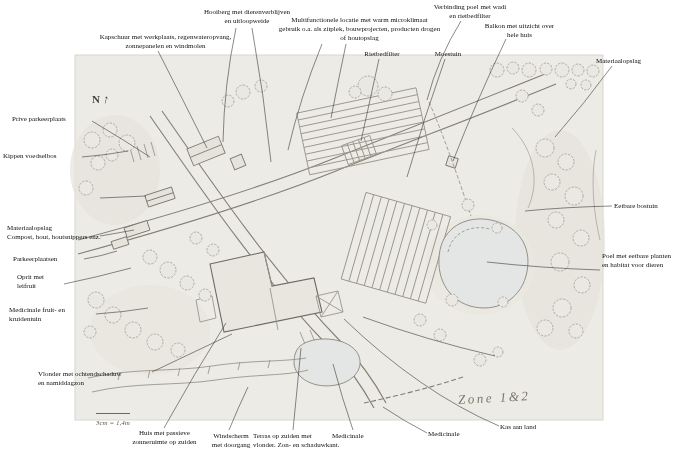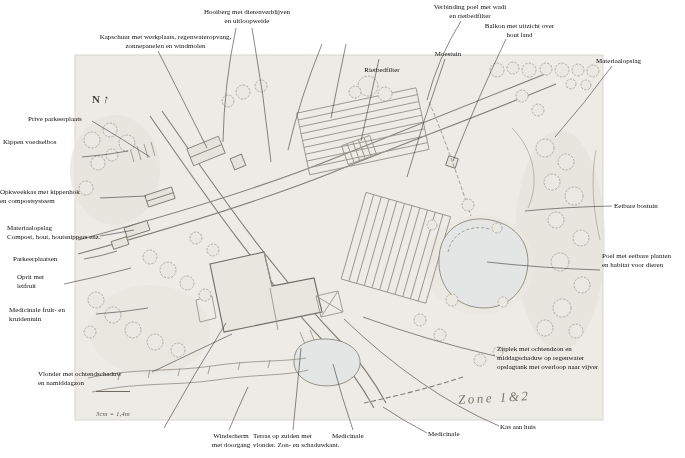--- a/index.html
+++ b/index.html
@@ -18,22 +18,22 @@
   .water { fill:#e3e6e4; stroke:#8b877d; stroke-width:.9; }
   .leader { stroke:#2b2b2b; stroke-width:.55; fill:none; }
   .label {
     position:absolute; font-size:7px; line-height:1.3;
     white-space:pre-line; color:#111;
   }
   .center { text-align:center; }
   .north { position:absolute; left:92px; top:92px; font-size:11px; font-weight:bold; color:#4a453d; }
   .north .arrow { display:inline-block; transform:rotate(14deg); font-size:12px; font-weight:normal; }
   .scale-note {
-    position:absolute; left:96px; top:391px; font-size:7px; font-style:italic;
-    color:#5f5a50; border-top:1px solid #6d675c; padding-top:18px;
+    position:absolute; left:96px; top:413px; font-size:7px; font-style:italic;
+    color:#5f5a50; border-top:1px solid #6d675c; padding-top:5px;
   }
   .zone-note {
     position:absolute; left:458px; top:390px; font-size:13px; letter-spacing:2.5px;
     font-style:italic; color:#7c7668; transform:rotate(-3deg);
   }
 </style>
 </head>
 <body>
 
 <div class="stage">
@@ -183,48 +183,48 @@
       <path class="leader" d="M612,206 Q566,207 525,211"></path>
     </g>
   </svg>
 
   <div class="label center" style="left:192px;top:8px;width:110px">Hooiberg met dierenverblijven
 en uitloopweide</div>
   <div class="label center" style="left:420px;top:3px;width:100px">Verbinding poel met wadi
 en rietbedfilter</div>
   <div class="label center" style="left:88px;top:33px;width:155px">Kapschuur met werkplaats, regenwateropvang,
 zonnepanelen en windmolen</div>
-  <div class="label center" style="left:352px;top:66px;width:60px">Rietbedfilter</div>
+  <div class="label center" style="left:262px;top:16px;width:195px">Multifunctionele locatie met warm microklimaat
+gebruik o.a. als zitplek, bouwprojecten, producten drogen
+of houtopslag</div>
+  <div class="label center" style="left:352px;top:50px;width:60px">Rietbedfilter</div>
   <div class="label center" style="left:423px;top:50px;width:50px">Moestuin</div>
   <div class="label center" style="left:472px;top:22px;width:95px">Balkon met uitzicht over
-hout land</div>
+hele huis</div>
   <div class="label" style="left:596px;top:57px;width:75px">Materiaalopslag</div>
-  <div class="label" style="left:28px;top:115px;width:80px">Prive parkeerplaats</div>
-  <div class="label" style="left:3px;top:138px;width:85px">Kippen voedselbos</div>
-  <div class="label" style="left:0px;top:188px;width:110px">Opkweekkas met kippenhok
-en compostsysteem</div>
+  <div class="label" style="left:12px;top:115px;width:80px">Prive parkeerplaats</div>
+  <div class="label" style="left:3px;top:152px;width:85px">Kippen voedselbos</div>
   <div class="label" style="left:7px;top:224px;width:118px">Materiaalopslag
 Compost, hout, houtsnippers enz.</div>
   <div class="label" style="left:13px;top:255px;width:75px">Parkeerplaatsen</div>
   <div class="label" style="left:17px;top:273px;width:50px">Oprit met
 leifruit</div>
   <div class="label" style="left:9px;top:306px;width:90px">Medicinale fruit- en
 kruidentuin</div>
   <div class="label" style="left:38px;top:370px;width:125px">Vlonder met ochtendschaduw
 en namiddagzon</div>
+  <div class="label center" style="left:112px;top:429px;width:105px">Huis met passieve
+zonneruimte op zuiden</div>
   <div class="label center" style="left:200px;top:432px;width:62px">Windscherm
 met doorgang</div>
   <div class="label" style="left:253px;top:432px;width:105px">Terras op zuiden met
 vlonder. Zon- en schaduwkant.</div>
   <div class="label" style="left:332px;top:432px;width:55px">Medicinale</div>
   <div class="label" style="left:428px;top:430px;width:55px">Medicinale</div>
-  <div class="label" style="left:500px;top:423px;width:60px">Kas aan huis</div>
-  <div class="label" style="left:497px;top:345px;width:160px">Zitplek met ochtendzon en
-middagschaduw op regenwater
-opslagtank met overloop naar vijver</div>
+  <div class="label" style="left:500px;top:423px;width:60px">Kas aan land</div>
   <div class="label" style="left:602px;top:252px;width:80px">Poel met eetbare planten
 en habitat voor dieren</div>
   <div class="label" style="left:614px;top:202px;width:68px">Eetbare bostuin</div>
 
   <div class="north">
     <span>N</span>
     <span class="arrow">↑</span>
   </div>
   <div class="scale-note">3cm = 1,4m</div>
   <div class="zone-note">Zone 1&amp;2</div>

